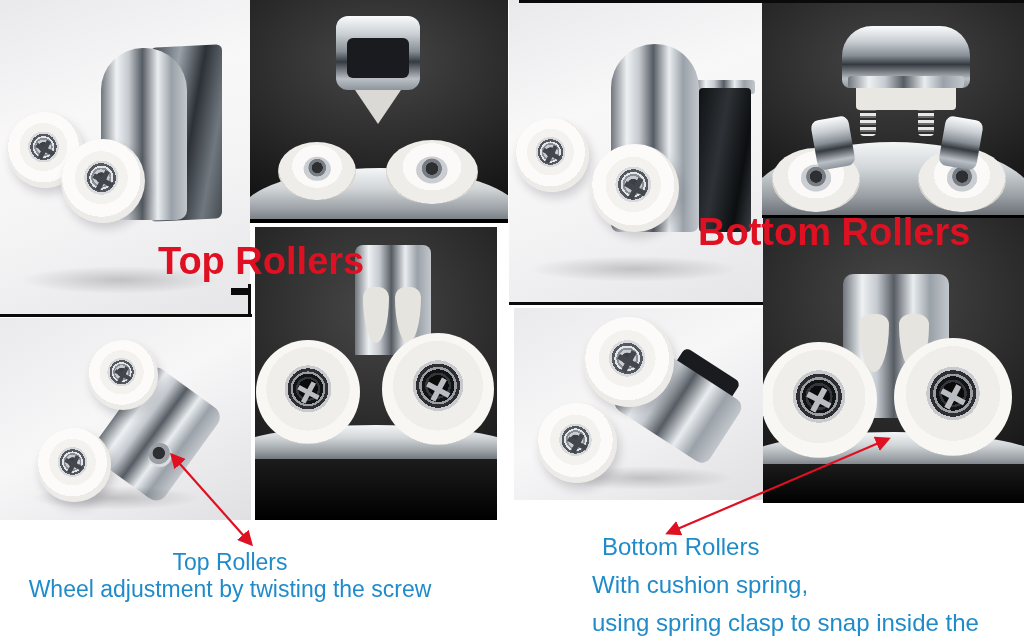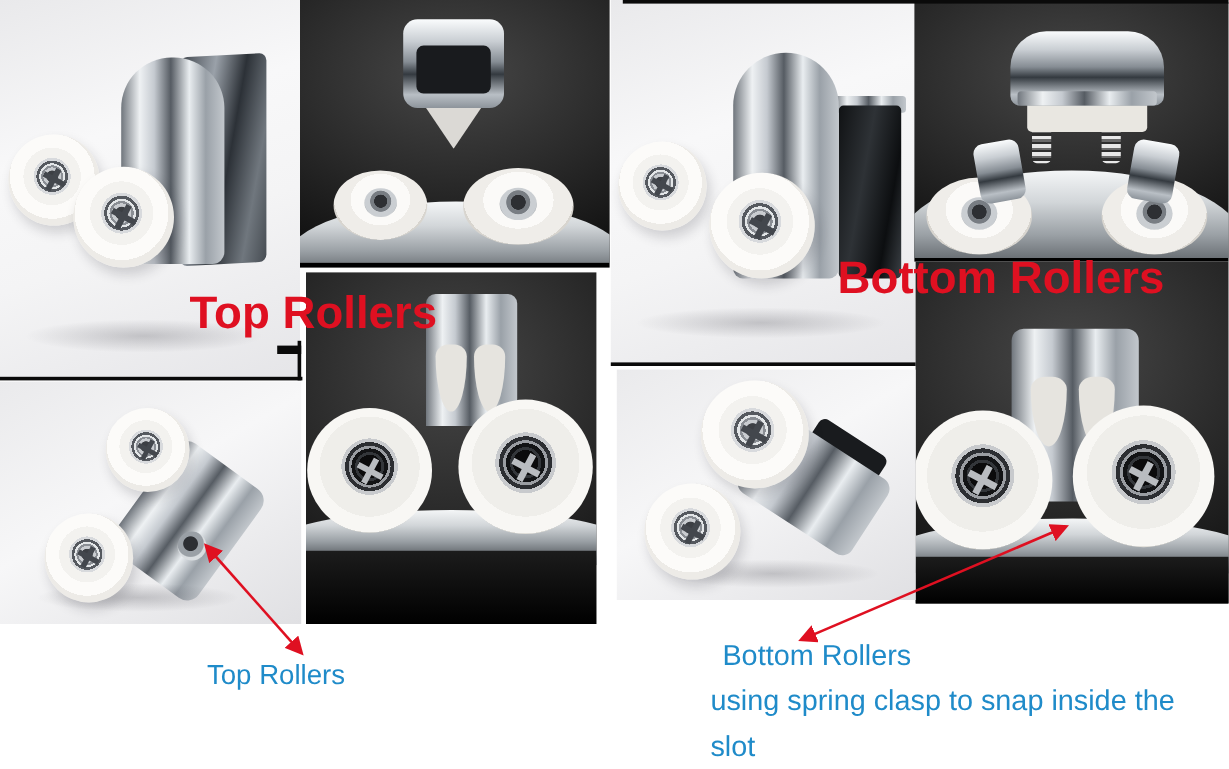--- a/index.html
+++ b/index.html
@@ -152,20 +152,22 @@
       <marker id="ah" viewBox="0 0 10 10" refX="8" refY="5" markerWidth="7" markerHeight="7" orient="auto-start-reverse">
         <path d="M0,0 L10,5 L0,10 z" fill="#df1021"></path>
       </marker>
     </defs>
     <line x1="172" y1="455" x2="251" y2="544" stroke="#df1021" stroke-width="2.2" marker-start="url(#ah)" marker-end="url(#ah)"></line>
     <line x1="888" y1="439" x2="668" y2="533" stroke="#df1021" stroke-width="2.2" marker-start="url(#ah)" marker-end="url(#ah)"></line>
   </svg>
 
   <div class="caption caption-left">
     <div class="cap-title">Top Rollers</div>
+    <div class="cap-line">Wheel adjustment by twisting the screw</div>
   </div>
 
   <div class="caption caption-right">
     <div class="cap-title">Bottom Rollers</div>
+    <div class="cap-line">With cushion spring,</div>
     <div class="cap-line">using spring clasp to snap inside the slot</div>
   </div>
 
 </div>
 
 </body></html>

